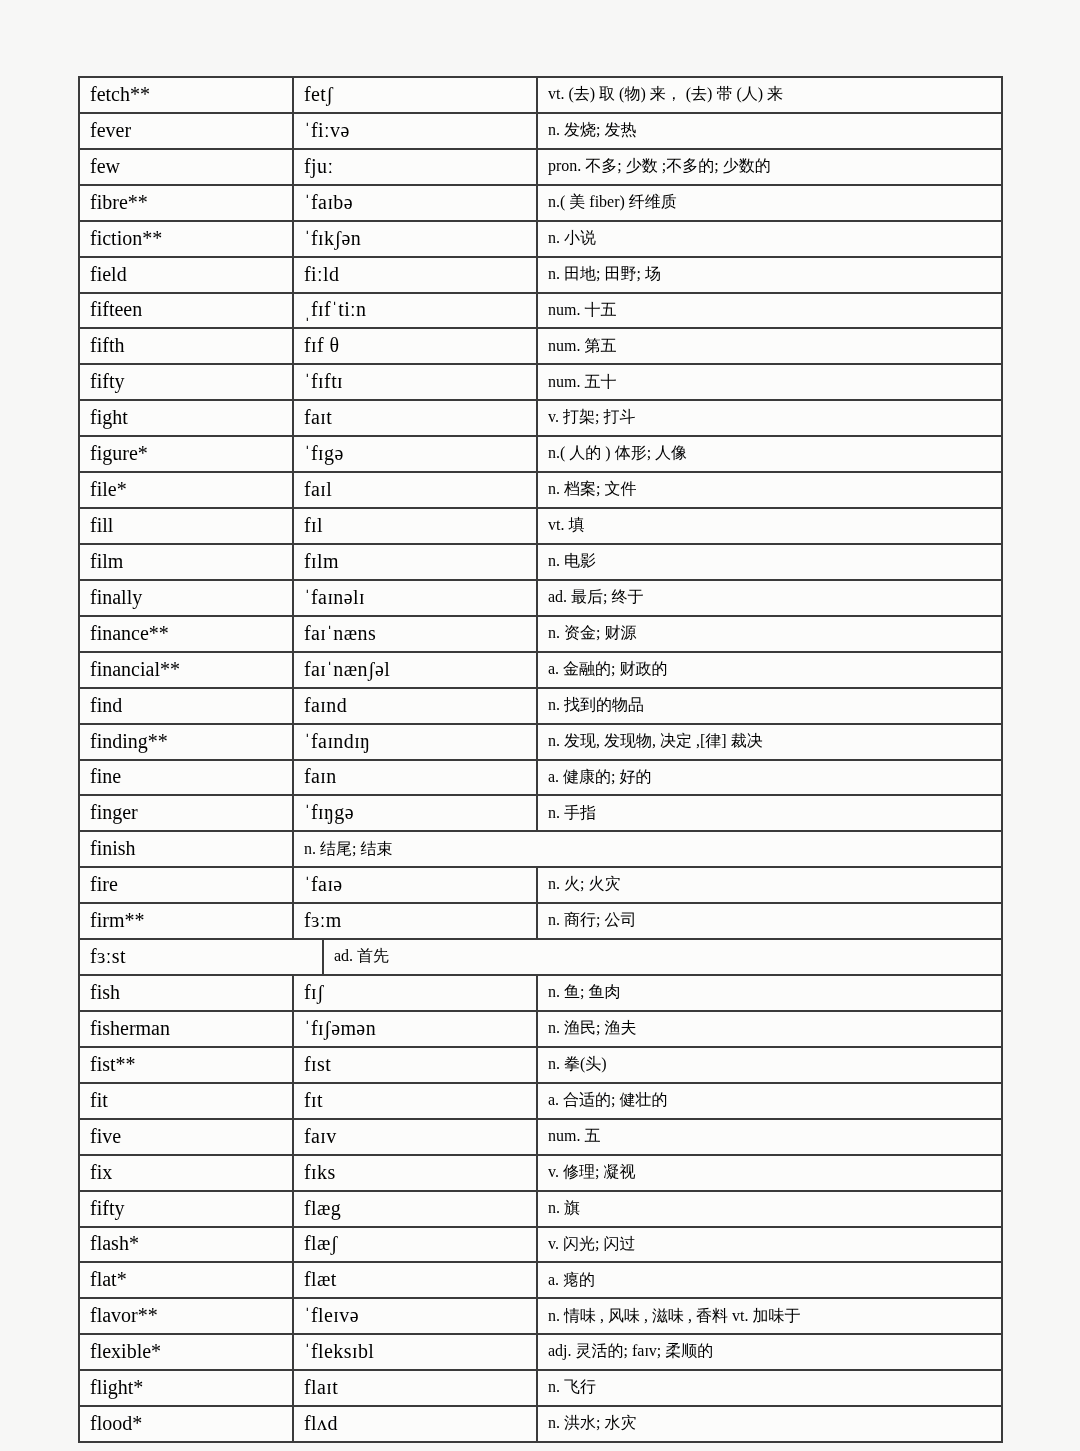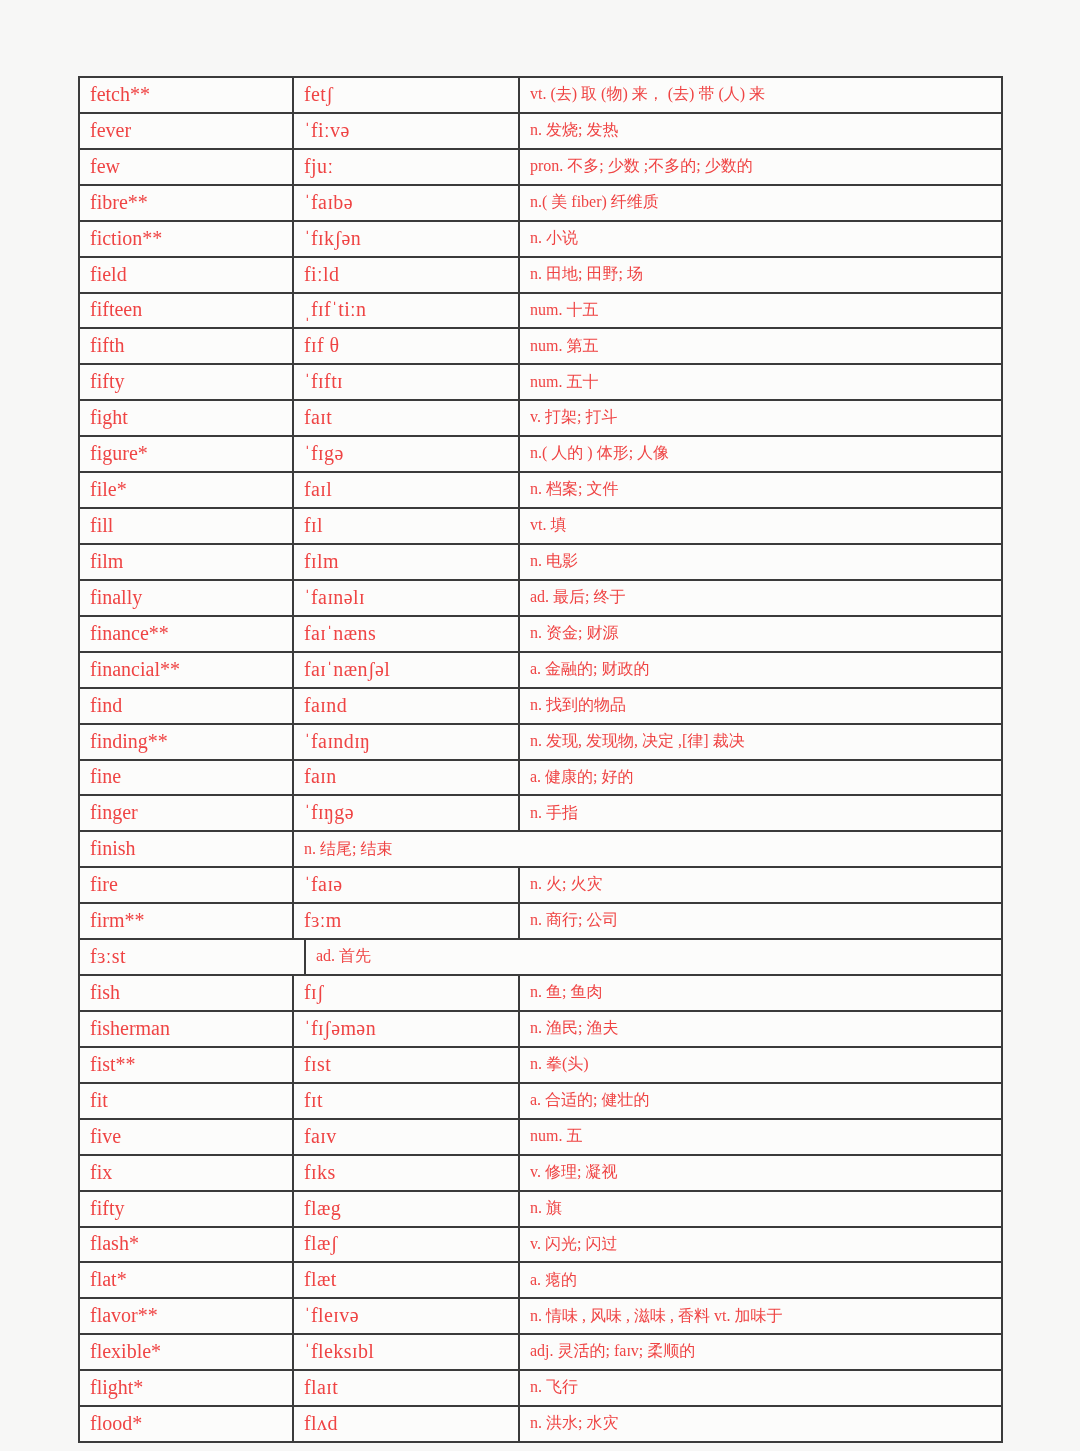--- a/index.html
+++ b/index.html
@@ -7,21 +7,21 @@
     padding: 0;
     background: #f7f7f6;
   }
   #page {
     position: relative;
     width: 1080px;
     height: 1451px;
     background: #f7f7f6;
     overflow: hidden;
     font-family: "Liberation Serif", "DejaVu Serif", serif;
-    color: #ef4444;
+    color: #000000;
   }
   #vocab-table {
     position: absolute;
     left: 78px;
     top: 76px;
     width: 925px;
     height: 1367px;
     box-sizing: border-box;
     border: 2px solid #3b3b3b;
     background: #fcfcfb;
@@ -43,21 +43,21 @@
     display: flex;
     align-items: center;
     padding: 0 6px 2px 10px;
     font-size: 20px;
     line-height: 1.1;
     white-space: nowrap;
     overflow: hidden;
     border-right: 2px solid #3b3b3b;
   }
   .col-word  { width: 214px; }
-  .col-phon  { width: 226px; letter-spacing: 0.4px; }
+  .col-phon  { width: 244px; letter-spacing: 0.4px; }
   .col-mean  { flex: 1; border-right: none; font-size: 16px; }
 </style>
 </head>
 <body>
 
 <div id="page">
   <div id="vocab-table">
   <div class="row">
     <div class="cell col-word">fetch**</div>
     <div class="cell col-phon">fetʃ</div>

